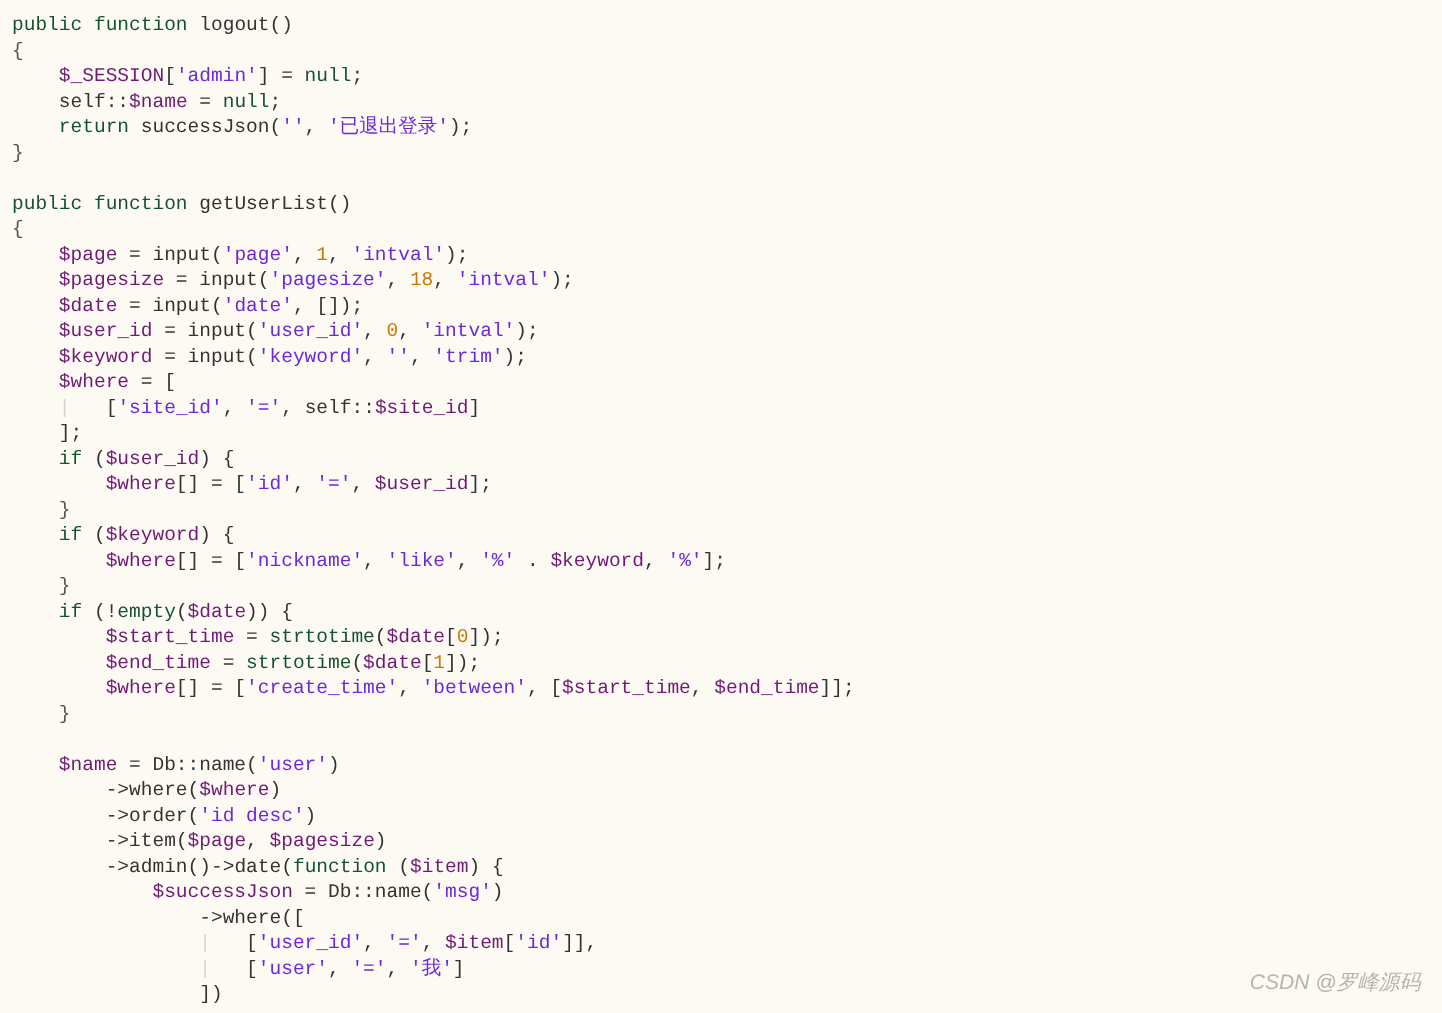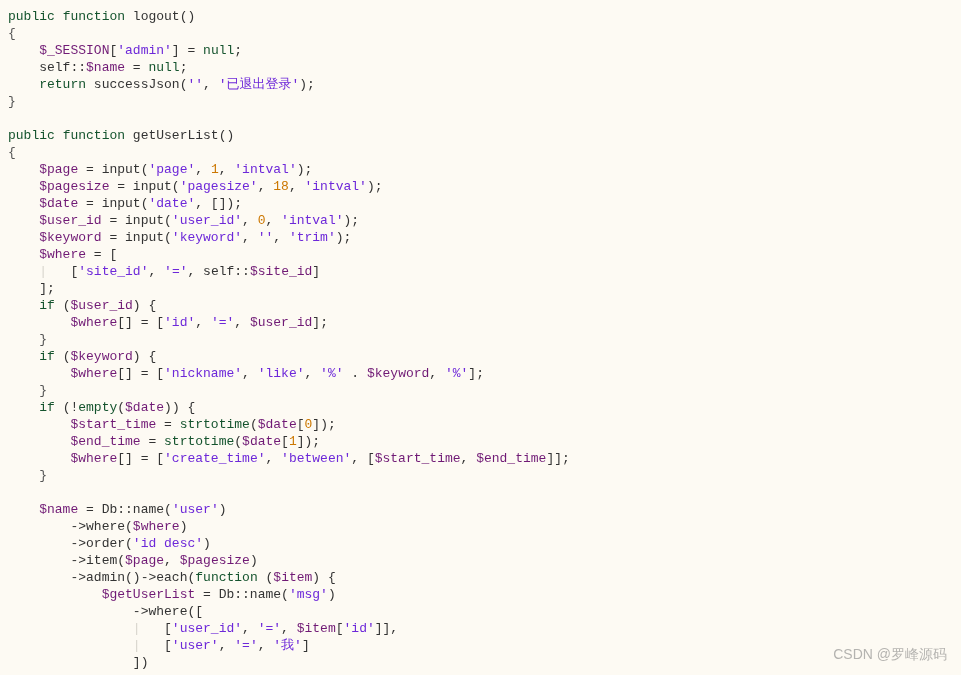--- a/index.html
+++ b/index.html
@@ -29,20 +29,21 @@
   .brace { color: #555; }
   .guide { color: #d7d4cc; }
   .watermark {
     position: absolute;
     right: 14px;
     bottom: 12px;
     color: rgba(120,120,120,0.55);
     font-family: sans-serif;
     font-size: 14px;
     pointer-events: none;
+    font-style: italic;
   }
 </style>
 </head>
 <body>
 
 <pre><span><span class="kw">public</span> <span class="kw">function</span> <span class="fn">logout</span><span>()</span></span>
 <span><span class="brace">{</span></span>
 <span>    <span class="var">$_SESSION</span>[<span class="str">'admin'</span>]<span> = </span><span class="kw">null</span><span>;</span></span>
 <span>    <span>self</span><span>::</span><span class="var">$name</span><span> = </span><span class="kw">null</span><span>;</span></span>
 <span>    <span class="kw">return</span><span> successJson(</span><span class="str">''</span><span>, </span><span class="str">'已退出登录'</span><span>);</span></span>
@@ -67,21 +68,21 @@
 <span>    <span class="kw">if</span><span> (!</span><span class="kw">empty</span><span>(</span><span class="var">$date</span><span>)) {</span></span>
 <span>        <span class="var">$start_time</span><span> = </span><span class="kw">strtotime</span><span>(</span><span class="var">$date</span><span>[</span><span class="num">0</span><span>]</span><span>);</span></span>
 <span>        <span class="var">$end_time</span><span> = </span><span class="kw">strtotime</span><span>(</span><span class="var">$date</span><span>[</span><span class="num">1</span><span>]</span><span>);</span></span>
 <span>        <span class="var">$where</span><span>[]</span><span> = [</span><span class="str">'create_time'</span><span>, </span><span class="str">'between'</span><span>, [</span><span class="var">$start_time</span><span>, </span><span class="var">$end_time</span><span>]];</span></span>
 <span>    <span class="brace">}</span></span>
 <span> </span>
 <span>    <span class="var">$name</span><span> = Db::</span><span>name</span><span>(</span><span class="str">'user'</span><span>)</span></span>
 <span>        <span>-&gt;</span><span>where</span><span>(</span><span class="var">$where</span><span>)</span></span>
 <span>        <span>-&gt;</span><span>order</span><span>(</span><span class="str">'id desc'</span><span>)</span></span>
 <span>        <span>-&gt;</span><span>item</span><span>(</span><span class="var">$page</span><span>, </span><span class="var">$pagesize</span><span>)</span></span>
-<span>        <span>-&gt;</span><span>admin</span><span>()</span><span>-&gt;</span><span>each</span><span>(</span><span class="kw">function</span><span> (</span><span class="var">$item</span><span>) {</span></span>
-<span>            <span class="var">$getUserList</span><span> = Db::</span><span>name</span><span>(</span><span class="str">'msg'</span><span>)</span></span>
+<span>        <span>-&gt;</span><span>admin</span><span>()</span><span>-&gt;</span><span>date</span><span>(</span><span class="kw">function</span><span> (</span><span class="var">$item</span><span>) {</span></span>
+<span>            <span class="var">$successJson</span><span> = Db::</span><span>name</span><span>(</span><span class="str">'msg'</span><span>)</span></span>
 <span>                <span>-&gt;</span><span>where</span><span>([</span></span>
 <span>                <span class="guide">|   </span><span>[</span><span class="str">'user_id'</span><span>, </span><span class="str">'='</span><span>, </span><span class="var">$item</span><span>[</span><span class="str">'id'</span><span>]</span><span>],</span></span>
 <span>                <span class="guide">|   </span><span>[</span><span class="str">'user'</span><span>, </span><span class="str">'='</span><span>, </span><span class="str">'我'</span><span>]</span></span>
 <span>                <span>])</span></span>
 </pre>
 
 <div class="watermark">CSDN @罗峰源码</div>
 
 </body></html>

